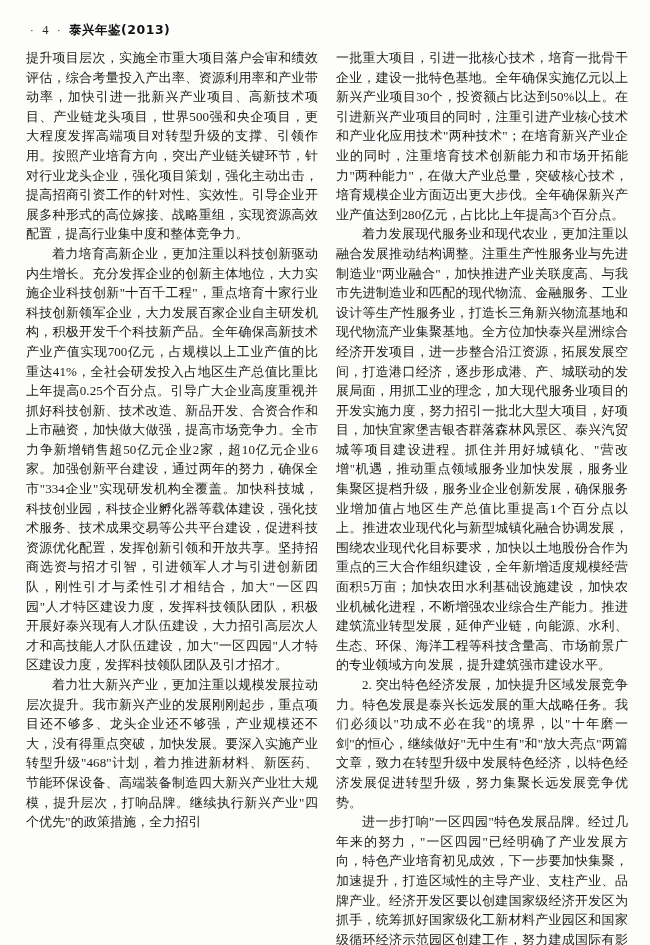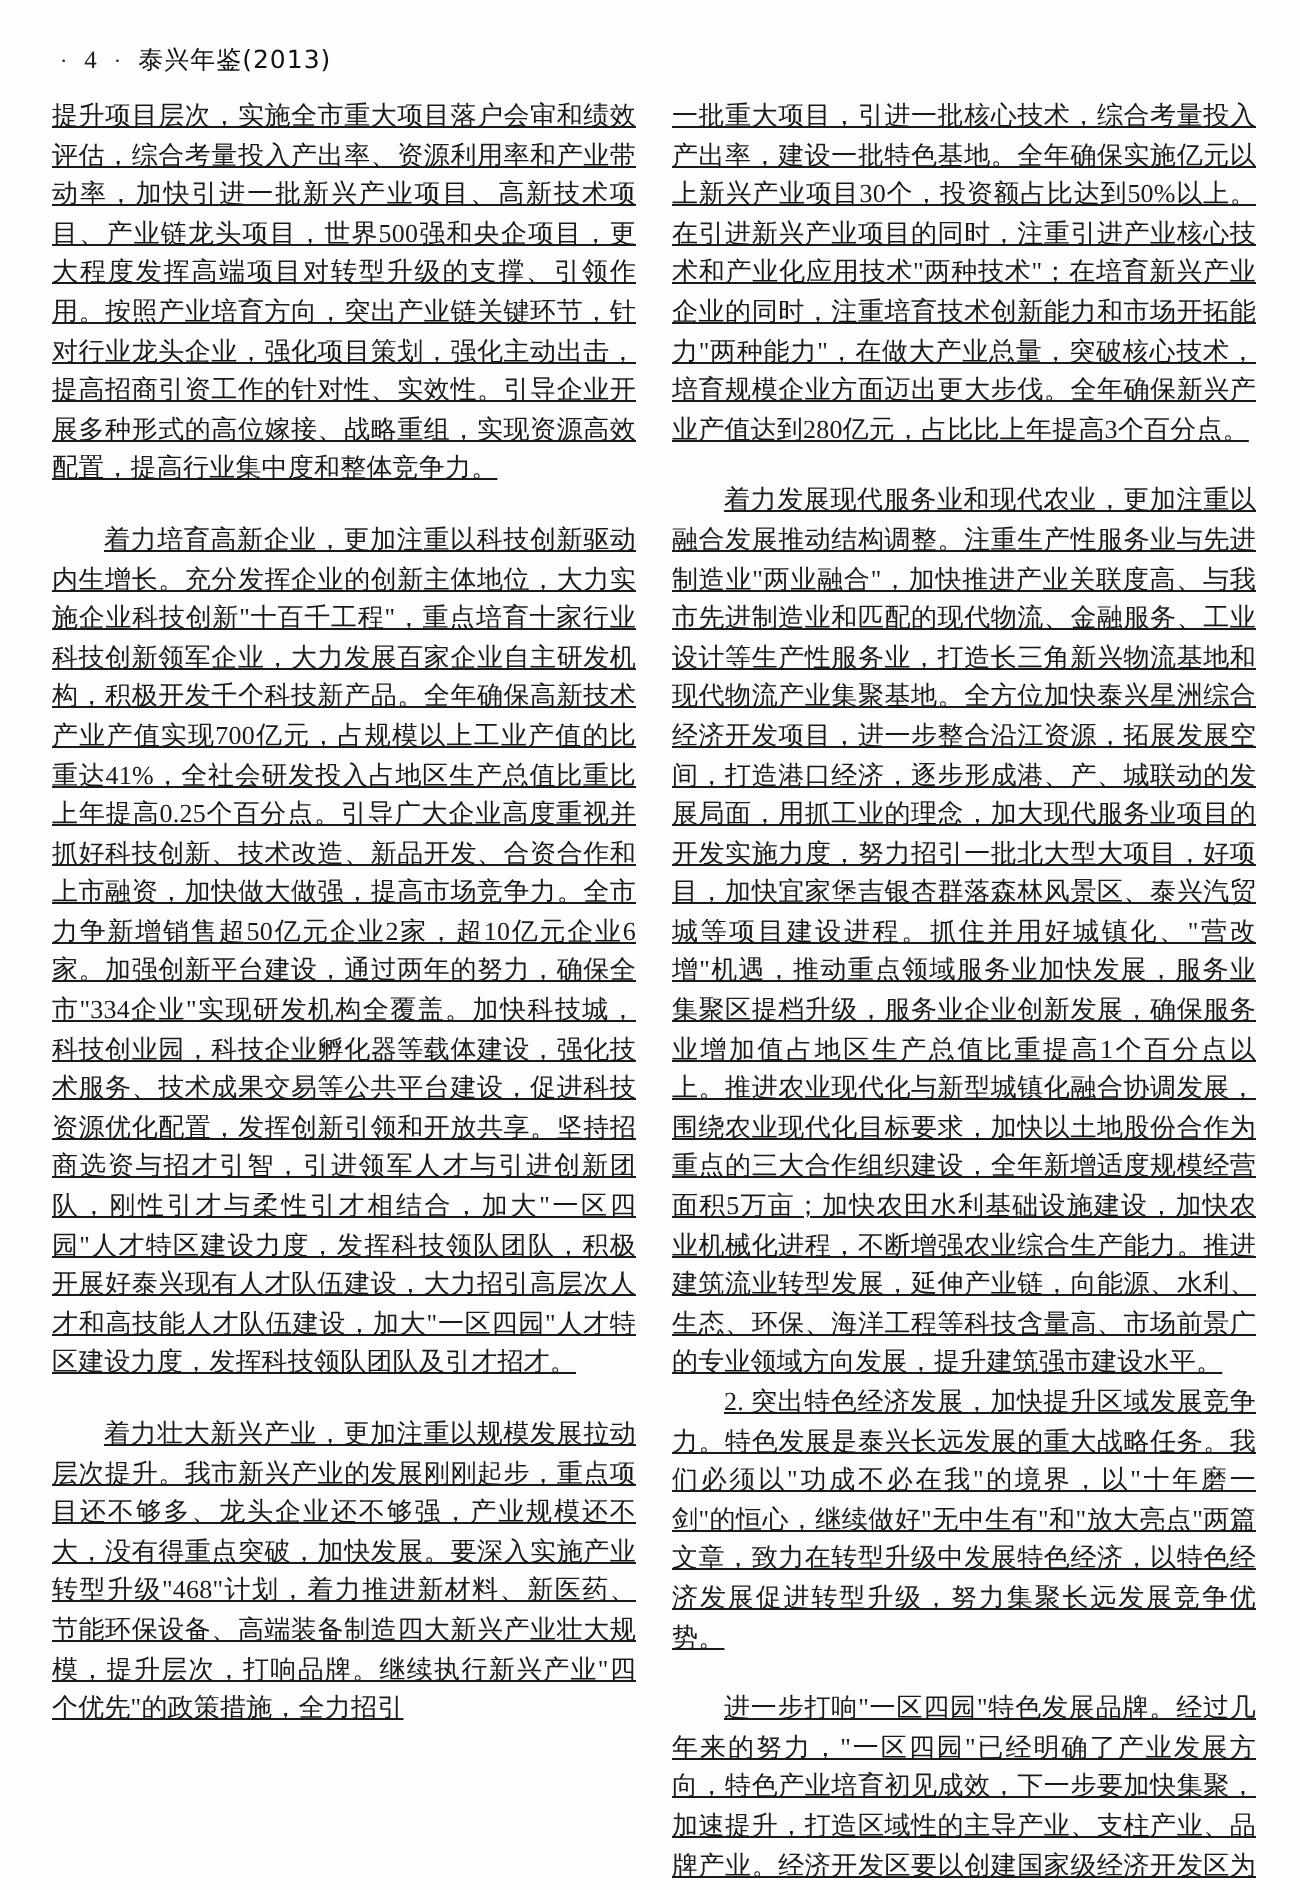--- a/index.html
+++ b/index.html
@@ -31,50 +31,48 @@
     font-family: "Liberation Serif", serif;
     color: #222;
   }
   .header .dot {
     font-size: 11px;
     color: #222;
     padding: 0 2px;
   }
   .header .title {
     font-family: "DejaVu Sans", sans-serif;
-    font-weight: normal;
+    font-weight: bold;
     font-size: 12.5px;
     color: #111;
     letter-spacing: 0.5px;
   }
   .columns {
     position: absolute;
     top: 48px;
     left: 26px;
     right: 22px;
     bottom: 8px;
     display: flex;
     gap: 18px;
   }
   .col {
     width: 295px;
     font-size: 13.0px;
     line-height: 19.6px;
     text-align: justify;
     text-justify: inter-ideograph;
     letter-spacing: 0.1px;
-    text-decoration: underline;
   }
   .col p {
     margin: 0;
     text-indent: 0;
   }
   .col p.indent {
     text-indent: 2em;
-    margin-top: 16px;
   }
   .col p.num {
     text-indent: 2em;
   }
 </style>
 </head>
 <body>
 
 <div class="page">
 
@@ -87,20 +85,20 @@
 
   <div class="columns">
 
     <div class="col">
       <p>提升项目层次，实施全市重大项目落户会审和绩效评估，综合考量投入产出率、资源利用率和产业带动率，加快引进一批新兴产业项目、高新技术项目、产业链龙头项目，世界500强和央企项目，更大程度发挥高端项目对转型升级的支撑、引领作用。按照产业培育方向，突出产业链关键环节，针对行业龙头企业，强化项目策划，强化主动出击，提高招商引资工作的针对性、实效性。引导企业开展多种形式的高位嫁接、战略重组，实现资源高效配置，提高行业集中度和整体竞争力。</p>
       <p class="indent">着力培育高新企业，更加注重以科技创新驱动内生增长。充分发挥企业的创新主体地位，大力实施企业科技创新"十百千工程"，重点培育十家行业科技创新领军企业，大力发展百家企业自主研发机构，积极开发千个科技新产品。全年确保高新技术产业产值实现700亿元，占规模以上工业产值的比重达41%，全社会研发投入占地区生产总值比重比上年提高0.25个百分点。引导广大企业高度重视并抓好科技创新、技术改造、新品开发、合资合作和上市融资，加快做大做强，提高市场竞争力。全市力争新增销售超50亿元企业2家，超10亿元企业6家。加强创新平台建设，通过两年的努力，确保全市"334企业"实现研发机构全覆盖。加快科技城，科技创业园，科技企业孵化器等载体建设，强化技术服务、技术成果交易等公共平台建设，促进科技资源优化配置，发挥创新引领和开放共享。坚持招商选资与招才引智，引进领军人才与引进创新团队，刚性引才与柔性引才相结合，加大"一区四园"人才特区建设力度，发挥科技领队团队，积极开展好泰兴现有人才队伍建设，大力招引高层次人才和高技能人才队伍建设，加大"一区四园"人才特区建设力度，发挥科技领队团队及引才招才。</p>
       <p class="indent">着力壮大新兴产业，更加注重以规模发展拉动层次提升。我市新兴产业的发展刚刚起步，重点项目还不够多、龙头企业还不够强，产业规模还不大，没有得重点突破，加快发展。要深入实施产业转型升级"468"计划，着力推进新材料、新医药、节能环保设备、高端装备制造四大新兴产业壮大规模，提升层次，打响品牌。继续执行新兴产业"四个优先"的政策措施，全力招引</p>
     </div>
 
     <div class="col">
-      <p>一批重大项目，引进一批核心技术，综合考量投入产出率，建设一批特色基地。全年确保实施亿元以上新兴产业项目30个，投资额占比达到50%以上。在引进新兴产业项目的同时，注重引进产业核心技术和产业化应用技术"两种技术"；在培育新兴产业企业的同时，注重培育技术创新能力和市场开拓能力"两种能力"，在做大产业总量，突破核心技术，培育规模企业方面迈出更大步伐。全年确保新兴产业产值达到280亿元，占比比上年提高3个百分点。</p>
+      <p>一批重大项目，引进一批核心技术，培育一批骨干企业，建设一批特色基地。全年确保实施亿元以上新兴产业项目30个，投资额占比达到50%以上。在引进新兴产业项目的同时，注重引进产业核心技术和产业化应用技术"两种技术"；在培育新兴产业企业的同时，注重培育技术创新能力和市场开拓能力"两种能力"，在做大产业总量，突破核心技术，培育规模企业方面迈出更大步伐。全年确保新兴产业产值达到280亿元，占比比上年提高3个百分点。</p>
       <p class="indent">着力发展现代服务业和现代农业，更加注重以融合发展推动结构调整。注重生产性服务业与先进制造业"两业融合"，加快推进产业关联度高、与我市先进制造业和匹配的现代物流、金融服务、工业设计等生产性服务业，打造长三角新兴物流基地和现代物流产业集聚基地。全方位加快泰兴星洲综合经济开发项目，进一步整合沿江资源，拓展发展空间，打造港口经济，逐步形成港、产、城联动的发展局面，用抓工业的理念，加大现代服务业项目的开发实施力度，努力招引一批北大型大项目，好项目，加快宜家堡吉银杏群落森林风景区、泰兴汽贸城等项目建设进程。抓住并用好城镇化、"营改增"机遇，推动重点领域服务业加快发展，服务业集聚区提档升级，服务业企业创新发展，确保服务业增加值占地区生产总值比重提高1个百分点以上。推进农业现代化与新型城镇化融合协调发展，围绕农业现代化目标要求，加快以土地股份合作为重点的三大合作组织建设，全年新增适度规模经营面积5万亩；加快农田水利基础设施建设，加快农业机械化进程，不断增强农业综合生产能力。推进建筑流业转型发展，延伸产业链，向能源、水利、生态、环保、海洋工程等科技含量高、市场前景广的专业领域方向发展，提升建筑强市建设水平。</p>
       <p class="num">2. 突出特色经济发展，加快提升区域发展竞争力。特色发展是泰兴长远发展的重大战略任务。我们必须以"功成不必在我"的境界，以"十年磨一剑"的恒心，继续做好"无中生有"和"放大亮点"两篇文章，致力在转型升级中发展特色经济，以特色经济发展促进转型升级，努力集聚长远发展竞争优势。</p>
       <p class="indent">进一步打响"一区四园"特色发展品牌。经过几年来的努力，"一区四园"已经明确了产业发展方向，特色产业培育初见成效，下一步要加快集聚，加速提升，打造区域性的主导产业、支柱产业、品牌产业。经济开发区要以创建国家级经济开发区为抓手，统筹抓好国家级化工新材料产业园区和国家级循环经济示范园区创建工作，努力建成国际有影响，国内有位次，行业有规模的特色园区，争当化工新材料领域的排头兵，确保2014年规模超1000亿元。虹桥工业园区要坚持产城互动，融合发展，加大高端装备尤其是海工装备北产业</p>
     </div>
 
   </div>
 </div>
 
 </body></html>

